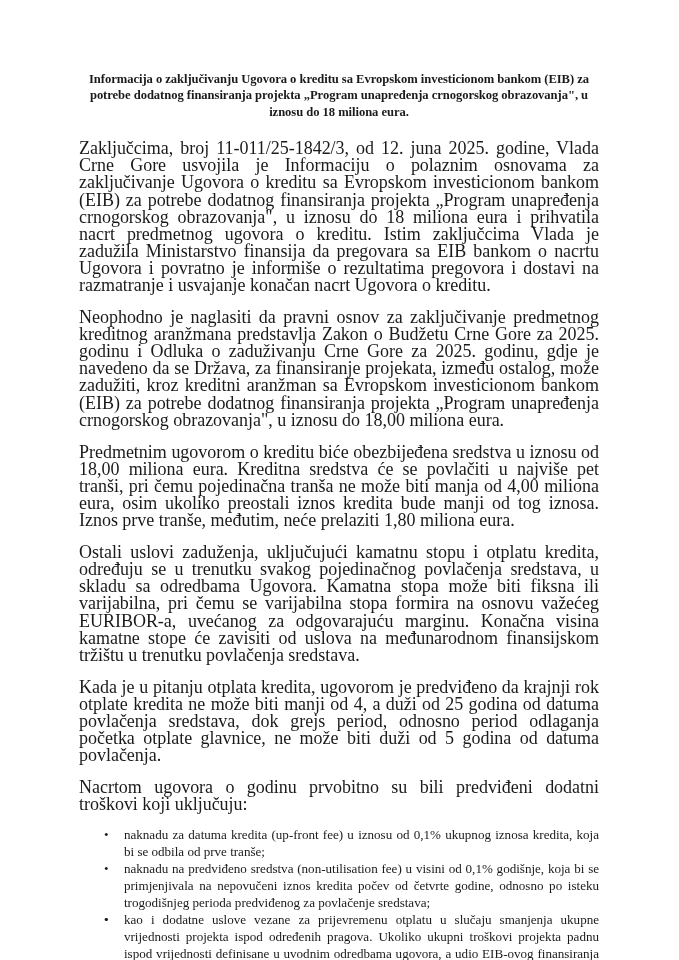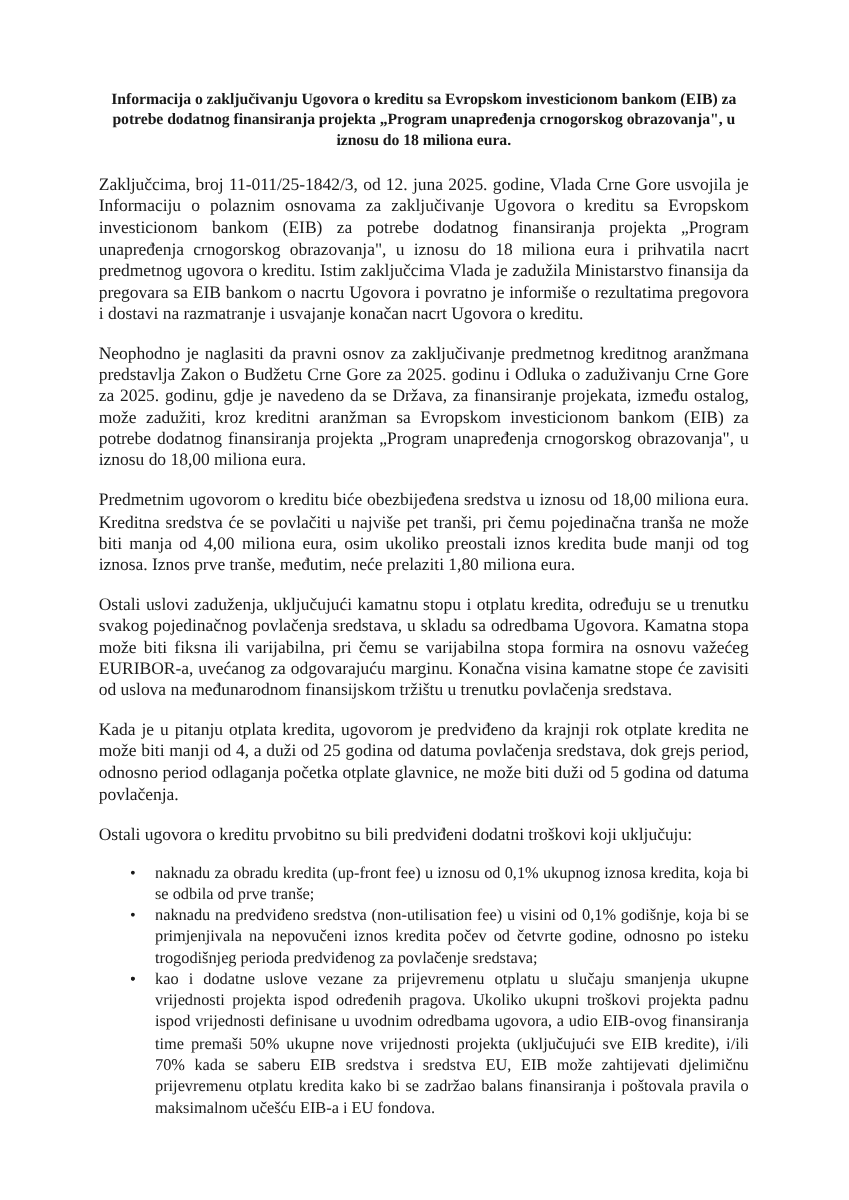--- a/index.html
+++ b/index.html
@@ -25,21 +25,21 @@
   }
   .doc-title {
     font-size: 12.6px;
     font-weight: bold;
     line-height: 16.4px;
     text-align: center;
     margin: 0 0 20px 0;
     letter-spacing: -0.05px;
   }
   p.para {
-    font-size: 14px;
+    font-size: 18px;
     line-height: 17.1px;
     text-align: justify;
     text-justify: inter-word;
     margin: 0 0 15px 0;
     letter-spacing: -0.02px;
   }
   p.lead-in {
     margin-bottom: 12px;
   }
   ul.bullets {
@@ -77,26 +77,26 @@
 
 
   <p class="para"><span>Neophodno je naglasiti da pravni osnov za zaključivanje predmetnog kreditnog aranžmana predstavlja Zakon o Budžetu Crne Gore za 2025. godinu i Odluka o zaduživanju Crne Gore za 2025. godinu, gdje je navedeno da se Država, za finansiranje projekata, između ostalog, može zadužiti, kroz kreditni aranžman sa Evropskom investicionom bankom (EIB) za potrebe dodatnog finansiranja projekta „Program unapređenja crnogorskog obrazovanja", u iznosu do 18,00 miliona eura.</span></p>
 
   <p class="para"><span>Predmetnim ugovorom o kreditu biće obezbijeđena sredstva u iznosu od </span><b>18,00 miliona eura</b><span>. Kreditna sredstva će se povlačiti </span><b>u najviše pet tranši</b><span>, pri čemu pojedinačna tranša ne može biti </span><b>manja od 4,00 miliona eura</b><span>, osim ukoliko preostali iznos kredita bude manji od tog iznosa. Iznos prve tranše, međutim, neće prelaziti </span><b>1,80 miliona eura.</b></p>
 
   <p class="para"><span>Ostali uslovi zaduženja, uključujući kamatnu stopu i otplatu kredita, određuju se u </span><b>trenutku svakog pojedinačnog povlačenja sredstava</b><span>, u skladu sa odredbama Ugovora. </span><b>Kamatna stopa</b><span> može biti </span><b>fiksna ili varijabilna</b><span>, pri čemu se varijabilna stopa formira na osnovu važećeg EURIBOR-a, uvećanog za odgovarajuću marginu. Konačna visina kamatne stope će zavisiti od uslova na međunarodnom finansijskom tržištu u trenutku povlačenja sredstava.</span></p>
 
   <p class="para"><span>Kada je u pitanju </span><b>otplata kredita</b><span>, ugovorom je predviđeno da krajnji rok otplate kredita ne može biti </span><b>manji od 4</b><span>, a </span><b>duži od 25 godina</b><span> od datuma povlačenja sredstava, dok </span><b>grejs period</b><span>, odnosno period odlaganja početka otplate glavnice, ne može biti duži od </span><b>5 godina</b><span> od datuma povlačenja.</span></p>
 
-  <p class="para lead-in"><span>Ostali ugovora o kreditu prvobitno su bili predviđeni dodatni troškovi koji uključuju:</span></p>
+  <p class="para lead-in"><span>Nacrtom ugovora o godinu prvobitno su bili predviđeni dodatni troškovi koji uključuju:</span></p>
 
   <ul class="bullets">
     <li>
       <span class="bullet-mark">•</span>
-      <span class="bullet-text"><b>naknadu za obradu kredita (up-front fee)</b><span> u iznosu od 0,1% ukupnog iznosa kredita, koja bi se odbila od prve tranše;</span></span>
+      <span class="bullet-text"><b>naknadu za datuma kredita (up-front fee)</b><span> u iznosu od 0,1% ukupnog iznosa kredita, koja bi se odbila od prve tranše;</span></span>
     </li>
     <li>
       <span class="bullet-mark">•</span>
       <span class="bullet-text"><b>naknadu na predviđeno sredstva (non-utilisation fee)</b><span> u visini od 0,1% godišnje, koja bi se primjenjivala na nepovučeni iznos kredita počev od četvrte godine, odnosno po isteku trogodišnjeg perioda predviđenog za povlačenje sredstava;</span></span>
     </li>
     <li>
       <span class="bullet-mark">•</span>
     </li>
     <li>
       <span class="bullet-mark">•</span>

